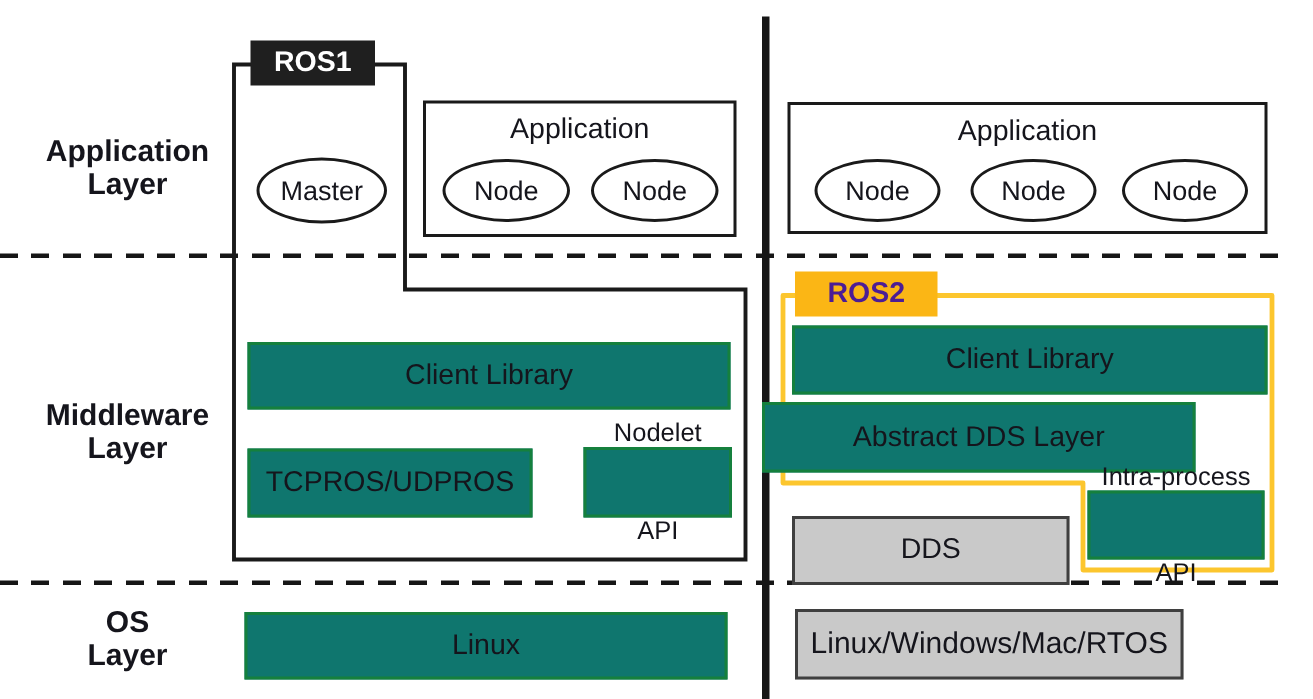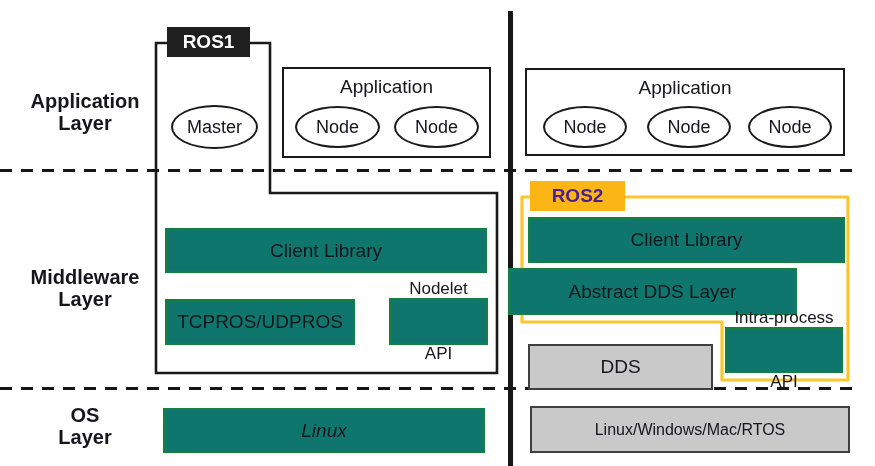--- a/index.html
+++ b/index.html
@@ -116,34 +116,34 @@
   <div class="abs ellipse" style="left:295px;top:106px;width:85px;height:42px;">Node</div>
   <div class="abs ellipse" style="left:394px;top:106px;width:85px;height:42px;">Node</div>
 
   <div class="abs wbox" style="left:165px;top:228px;width:322px;height:45px;">Client Library</div>
   <div class="abs wbox" style="left:165px;top:299px;width:190px;height:46px;">TCPROS/UDPROS</div>
   <div class="abs wbox twolines" style="left:389px;top:298px;width:99px;height:47px;">
     <span>Nodelet</span>
     <span>API</span>
   </div>
 
-  <div class="abs wbox" style="left:163px;top:408px;width:322px;height:45px;font-style:italic;">Linux</div>
+  <div class="abs wbox" style="left:163px;top:408px;width:322px;height:45px;">Linux</div>
 
   <div class="abs tab tab-ros2" style="left:530px;top:181px;width:95px;height:30px;">ROS2</div>
 
   <div class="abs appbox" style="left:525px;top:68px;width:320px;height:88px;">
     <span class="title">Application</span>
   </div>
   <div class="abs ellipse" style="left:543px;top:106px;width:84px;height:42px;">Node</div>
   <div class="abs ellipse" style="left:647px;top:106px;width:84px;height:42px;">Node</div>
   <div class="abs ellipse" style="left:748px;top:106px;width:84px;height:42px;">Node</div>
 
   <div class="abs wbox" style="left:528px;top:217px;width:317px;height:46px;">Client Library</div>
   <div class="abs wbox" style="left:508px;top:268px;width:289px;height:47px;">Abstract DDS Layer</div>
   <div class="abs gbox" style="left:528px;top:328px;width:185px;height:46px;margin-top:16px;">DDS</div>
   <div class="abs wbox twolines" style="left:725px;top:327px;width:118px;height:46px;">
     <span>Intra-process</span>
     <span>API</span>
   </div>
 
-  <div class="abs gbox" style="left:530px;top:406px;width:320px;height:47px;font-size:16px;">Linux/Windows/Mac/RTOS</div>
+  <div class="abs gbox" style="left:530px;top:406px;width:259px;height:47px;font-size:20px;">Linux/Windows/Mac/RTOS</div>
 
 </div>
 
 </body></html>

